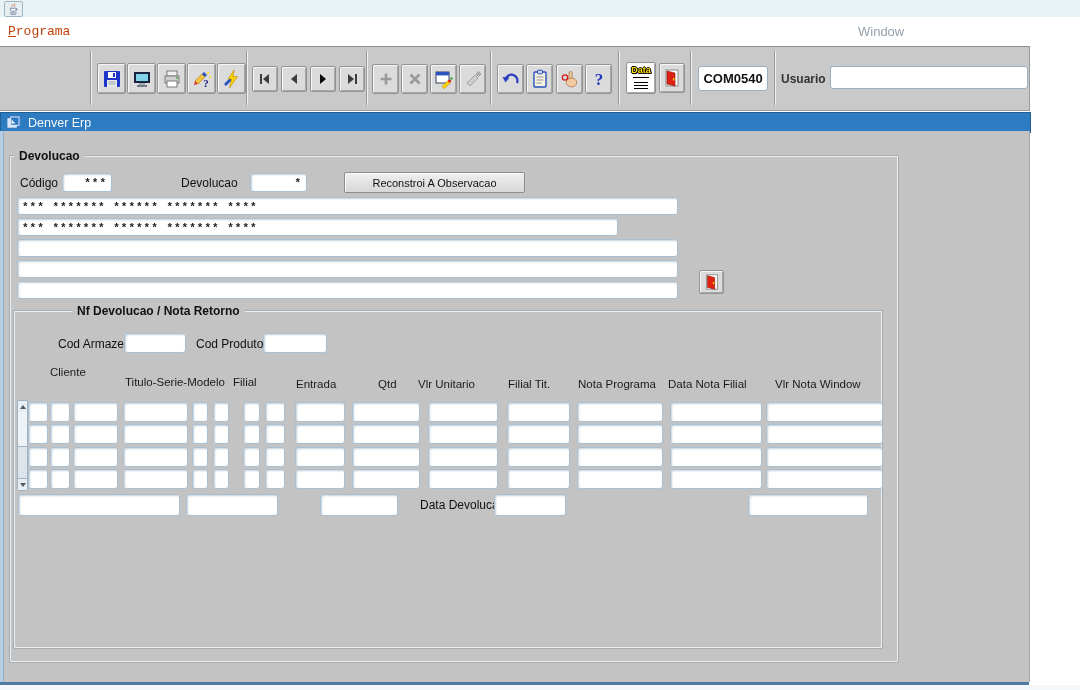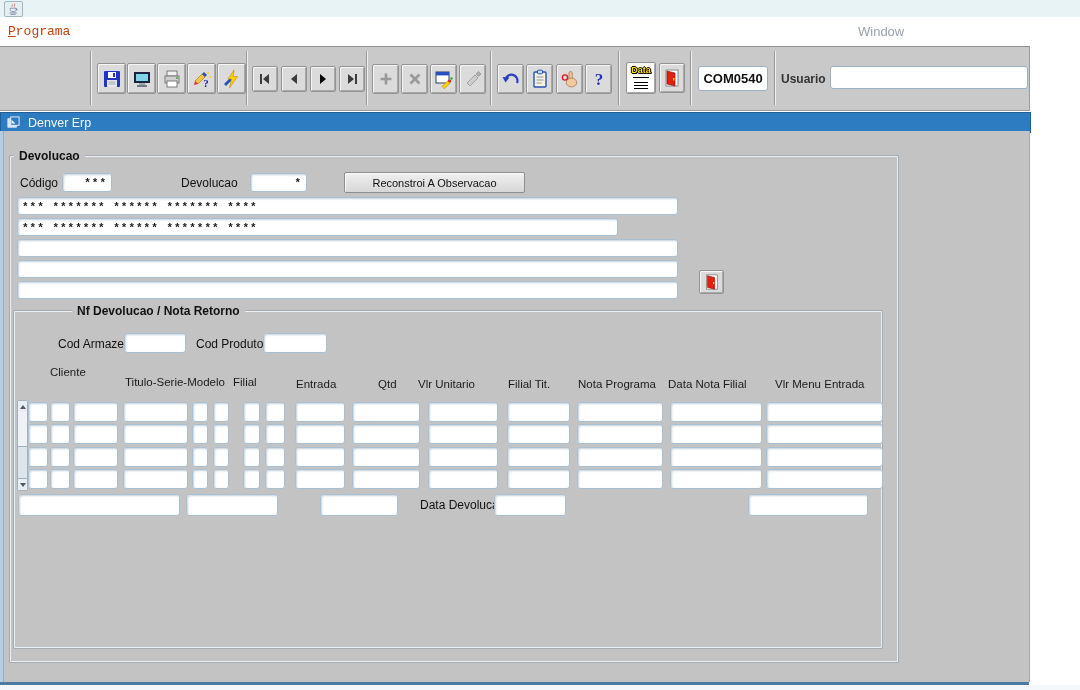--- a/index.html
+++ b/index.html
@@ -300,21 +300,21 @@
 
   <span class="hdr" style="left:50px;top:235px">Cliente</span>
   <span class="hdr" style="left:125px;top:245px">Titulo-Serie-Modelo</span>
   <span class="hdr" style="left:233px;top:245px">Filial</span>
   <span class="hdr" style="left:296px;top:247px">Entrada</span>
   <span class="hdr" style="left:378px;top:247px">Qtd</span>
   <span class="hdr" style="left:418px;top:247px">Vlr Unitario</span>
   <span class="hdr" style="left:508px;top:247px">Filial Tit.</span>
   <span class="hdr" style="left:578px;top:247px">Nota Programa</span>
   <span class="hdr" style="left:668px;top:247px">Data Nota Filial</span>
-  <span class="hdr" style="left:775px;top:247px">Vlr Menu Entrada</span>
+  <span class="hdr" style="left:775px;top:247px">Vlr Nota Window</span>
 
   <div class="vscroll">
     <div class="sb-btn sb-up">
         <span class="tri-up"></span>
       </div>
     <div class="sb-thumb"></div>
     <div class="sb-btn sb-dn">
         <span class="tri-dn"></span>
       </div>
   </div>

